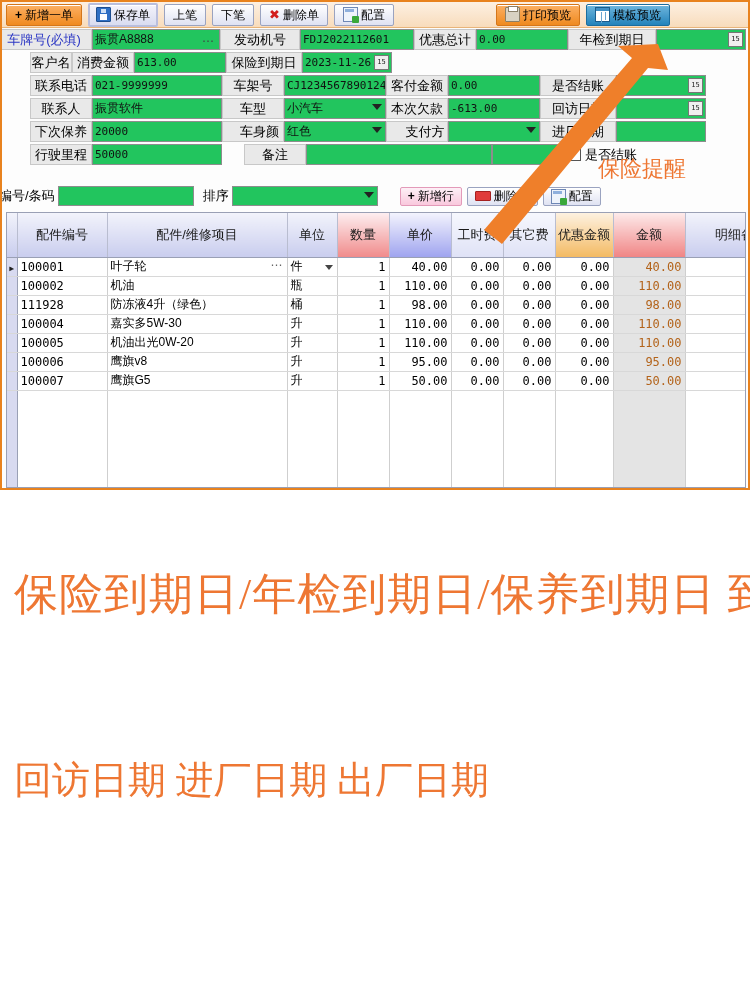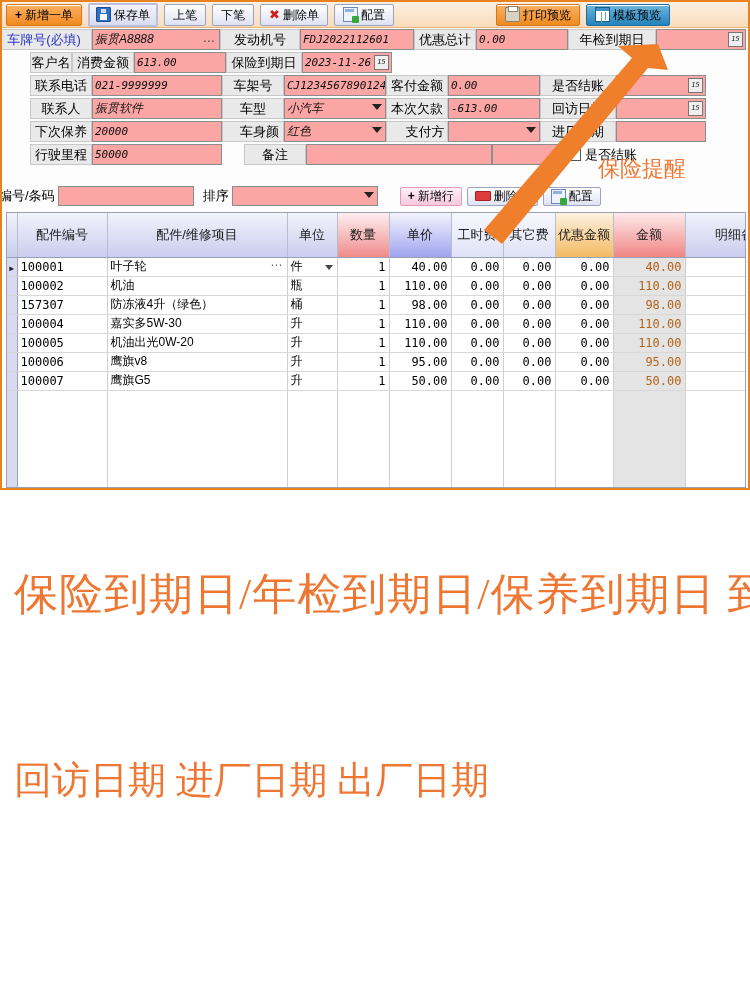--- a/index.html
+++ b/index.html
@@ -62,24 +62,24 @@
   
   #form-area{position:absolute;left:0;top:27px;width:746px;height:150px;}
   .frow{display:flex;align-items:center;height:21px;margin-bottom:2px;}
   .lbl{
     background:#e9e9e9;border:1px solid #c8c8c8;box-sizing:border-box;
     height:21px;line-height:19px;text-align:center;font-size:13px;
     color:#000;flex:none;
   }
   .lbl.blue{color:#2b36c4;background:#e9e9e9;}
   .inp{
-    background:#fca5a5;border:1px solid #8d8d8d;box-sizing:border-box;height:21px;
+    background:#22c55e;border:1px solid #8d8d8d;box-sizing:border-box;height:21px;
     line-height:19px;font-size:11px;padding:0 2px;color:#111;flex:none;
     font-family:"DejaVu Sans Mono","Liberation Mono",monospace;
-    overflow:hidden;white-space:nowrap;font-style:italic;
+    overflow:hidden;white-space:nowrap;
   }
   .inp.ctext{font-family:"Liberation Sans",sans-serif;font-size:12px;}
   .dd{position:relative;}
   .dd .caret{
     position:absolute;right:3px;top:5px;width:0;height:0;
     border-left:5px solid transparent;border-right:5px solid transparent;
     border-top:6px solid #222;
   }
   .dots{position:absolute;right:4px;top:2px;font-size:12px;color:#444;letter-spacing:1px;}
   .calbtn{
@@ -345,21 +345,21 @@
             <td class="r">1</td>
             <td class="r">110.00</td>
             <td class="r">0.00</td>
             <td class="r">0.00</td>
             <td class="r">0.00</td>
             <td class="amt">110.00</td>
             <td class=""></td>
           </tr>
           <tr>
             <td class="sel-marker"></td>
-            <td class="">157307</td>
+            <td class="">111928</td>
             <td class="cn">防冻液4升（绿色）</td>
             <td class="cn unitcell">桶</td>
             <td class="r">1</td>
             <td class="r">98.00</td>
             <td class="r">0.00</td>
             <td class="r">0.00</td>
             <td class="r">0.00</td>
             <td class="amt">98.00</td>
             <td class=""></td>
           </tr>

